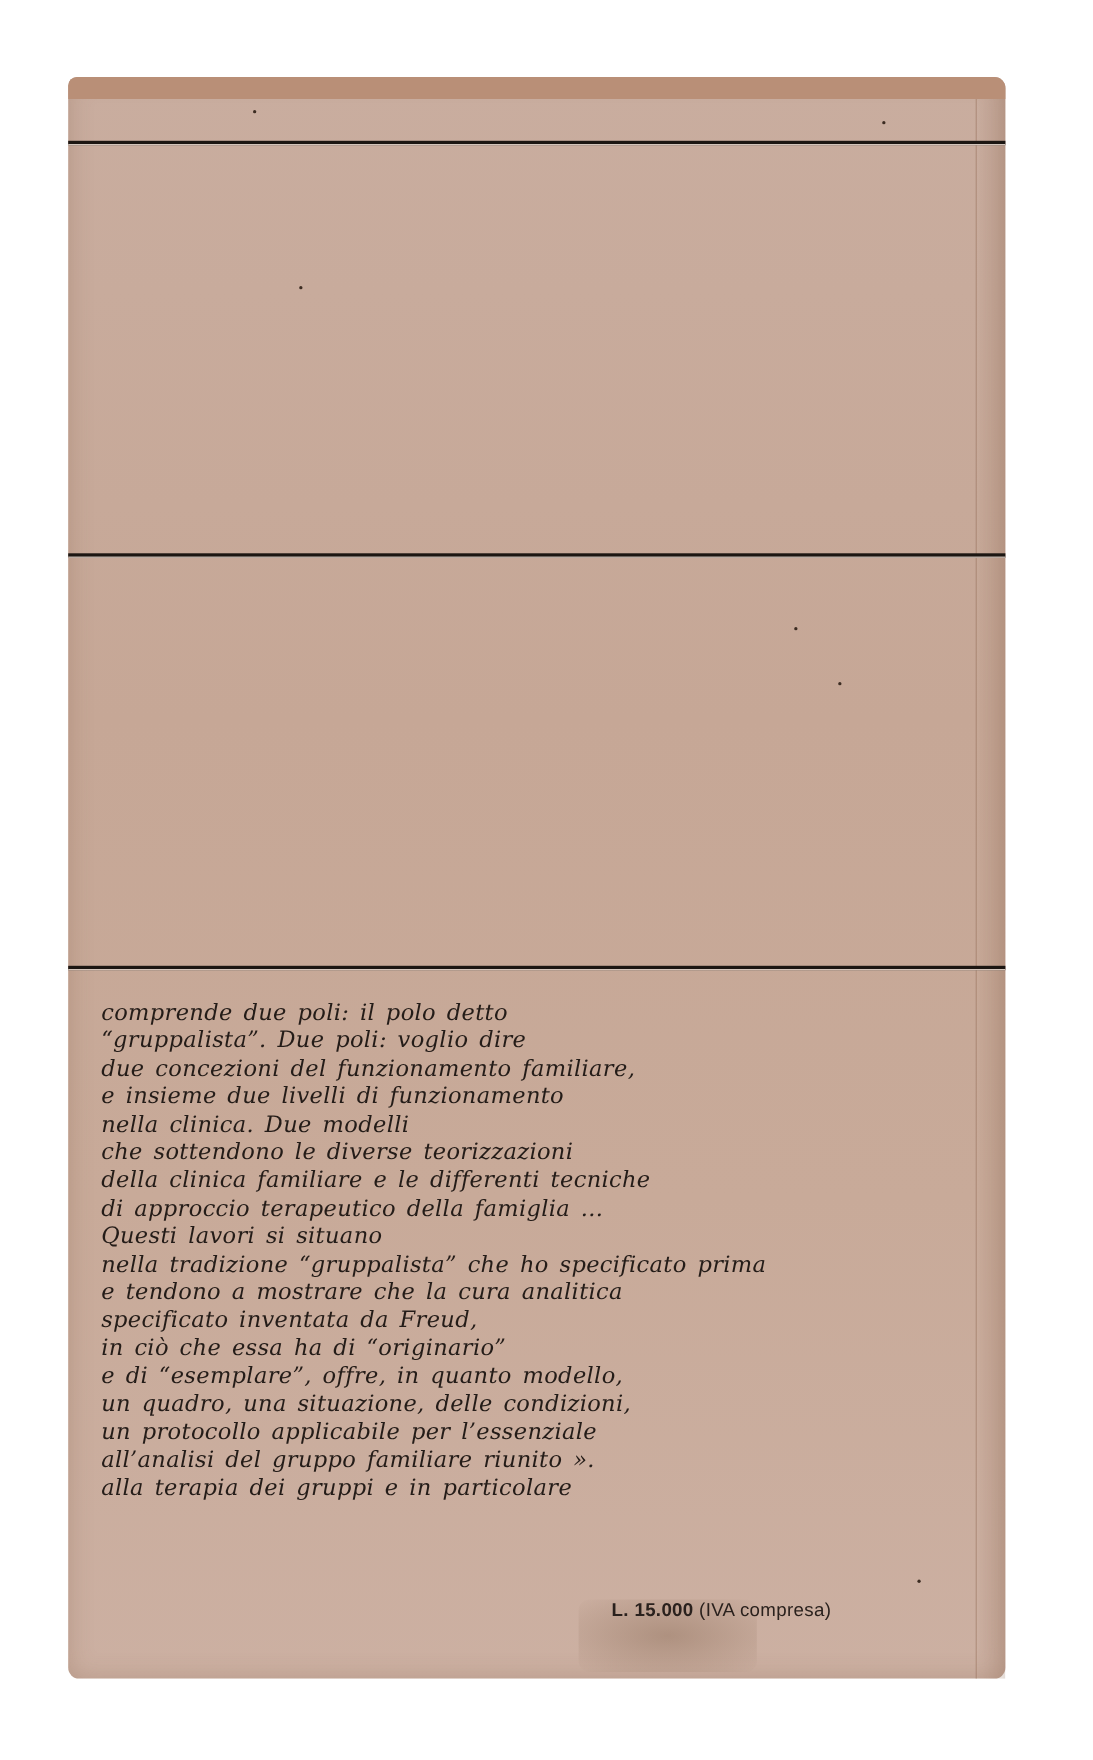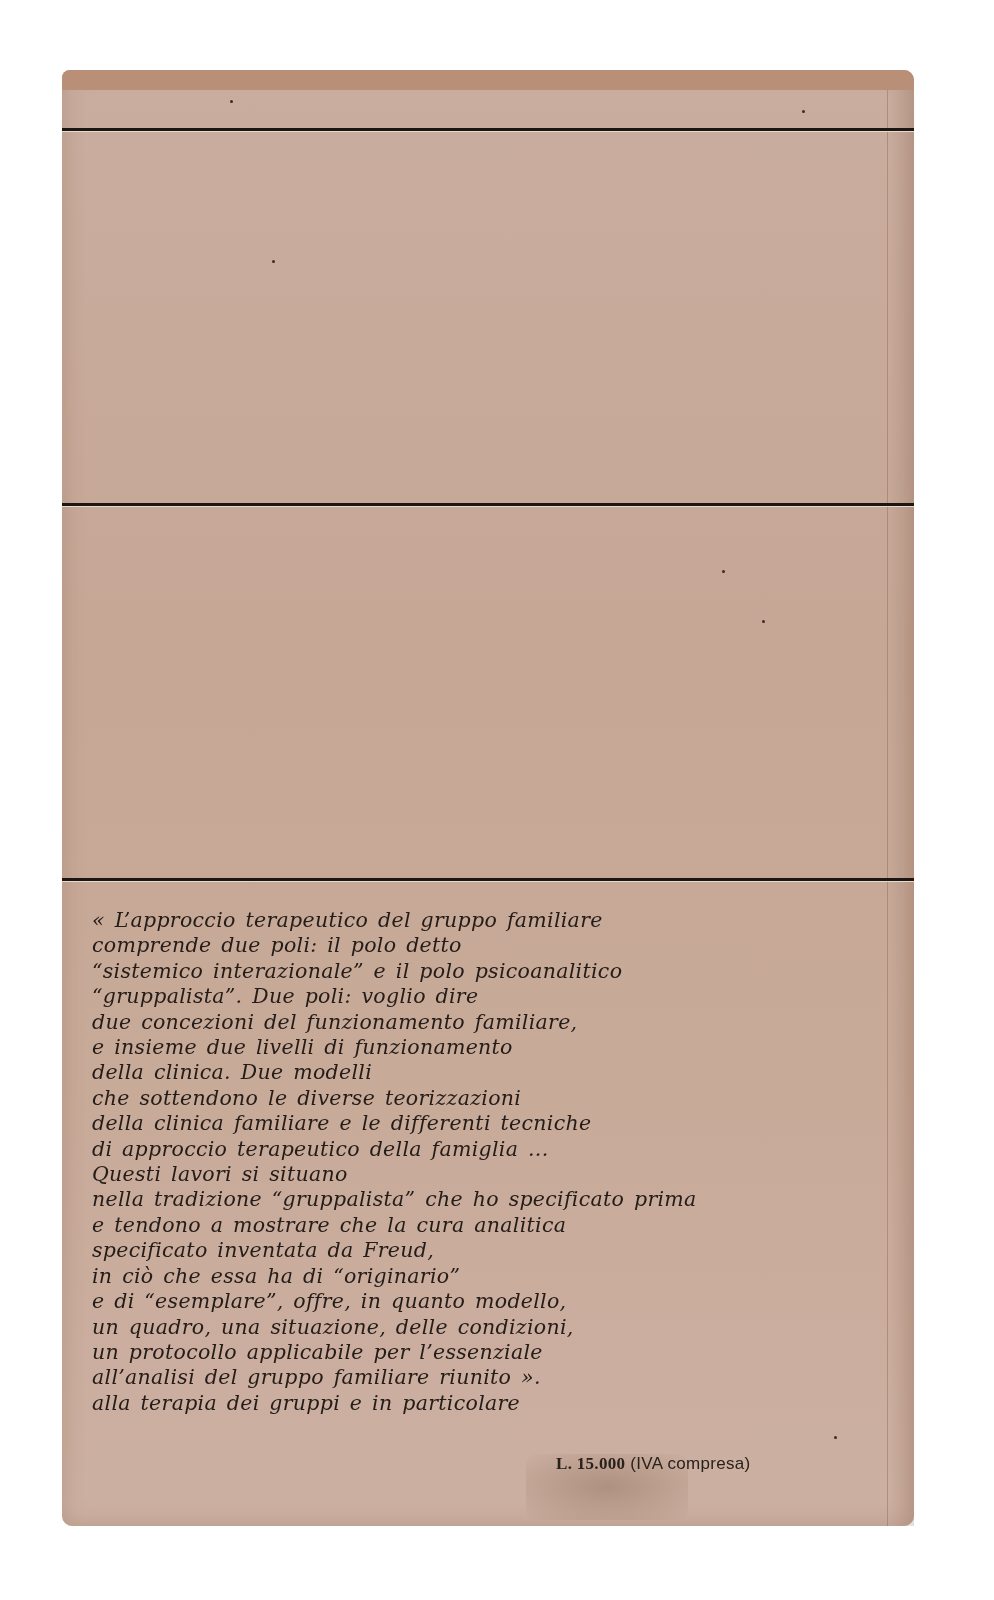--- a/index.html
+++ b/index.html
@@ -56,21 +56,21 @@
       border-radius: 10px;
     }
     .price {
       position: absolute;
       left: 494px; top: 1384px;
       font-family: "Liberation Sans", sans-serif;
       font-size: 17px;
       color: #2a211d;
       letter-spacing: 0.3px;
     }
-    .price .amount { font-weight: bold; font-family: Liberation Serif, serif; }
+    .price .amount { font-weight: bold; }
     .speck {
       position: absolute; width: 3px; height: 3px; border-radius: 50%;
       background: #3c2c22;
     }
   </style>
 </head>
 <body>
 
 <div class="book">
   <div class="top-band"></div>
@@ -81,27 +81,25 @@
   <div class="rule r3"></div>
 
   <div class="speck" style="left:168px; top:30px;"></div>
   <div class="speck" style="left:740px; top:40px;"></div>
   <div class="speck" style="left:210px; top:190px;"></div>
   <div class="speck" style="left:660px; top:500px;"></div>
   <div class="speck" style="left:700px; top:550px;"></div>
   <div class="speck" style="left:772px; top:1366px;"></div>
 
   <div class="blurb">
-    <span class="line">« L’approccio terapeutico del gruppo familiare</span>
     <span class="line">comprende due poli: il polo detto</span>
-    <span class="line">“sistemico interazionale” e il polo psicoanalitico</span>
     <span class="line">“gruppalista”. Due poli: voglio dire</span>
     <span class="line">due concezioni del funzionamento familiare,</span>
     <span class="line">e insieme due livelli di funzionamento</span>
-    <span class="line">della clinica. Due modelli</span>
+    <span class="line">nella clinica. Due modelli</span>
     <span class="line">che sottendono le diverse teorizzazioni</span>
     <span class="line">della clinica familiare e le differenti tecniche</span>
     <span class="line">di approccio terapeutico della famiglia ...</span>
     <span class="line">Questi lavori si situano</span>
     <span class="line">nella tradizione “gruppalista” che ho specificato prima</span>
     <span class="line">e tendono a mostrare che la cura analitica</span>
     <span class="line">specificato inventata da Freud,</span>
     <span class="line">in ciò che essa ha di “originario”</span>
     <span class="line">e di “esemplare”, offre, in quanto modello,</span>
     <span class="line">un quadro, una situazione, delle condizioni,</span>

